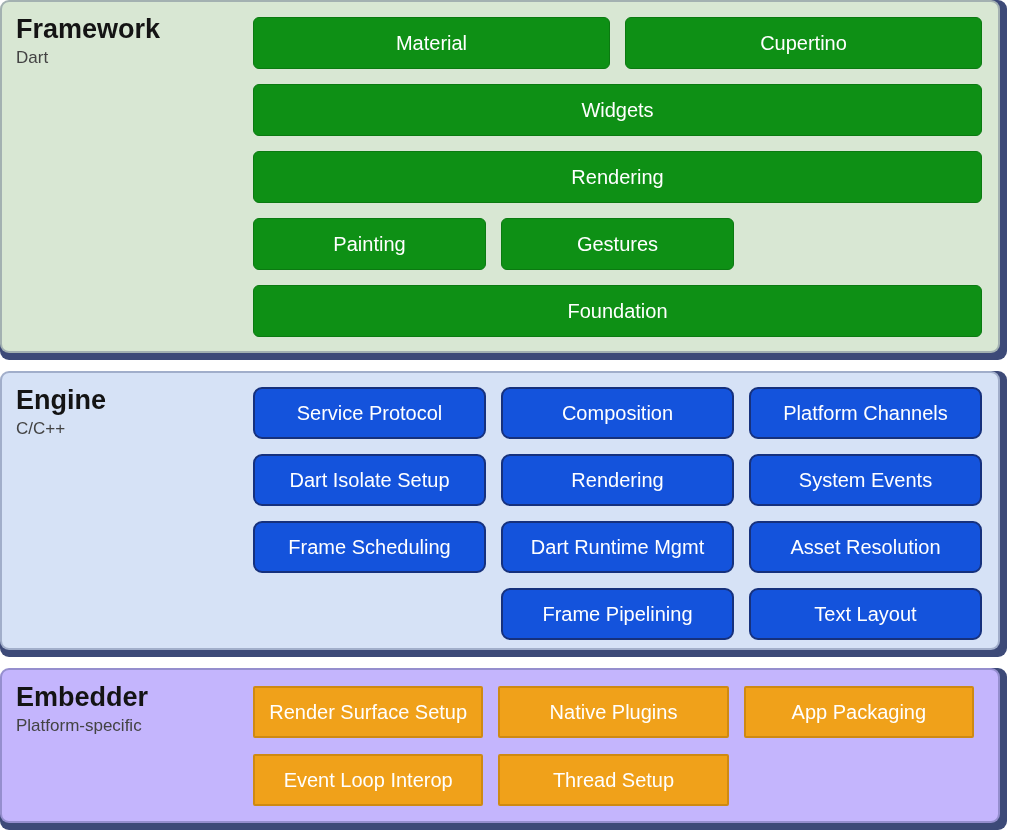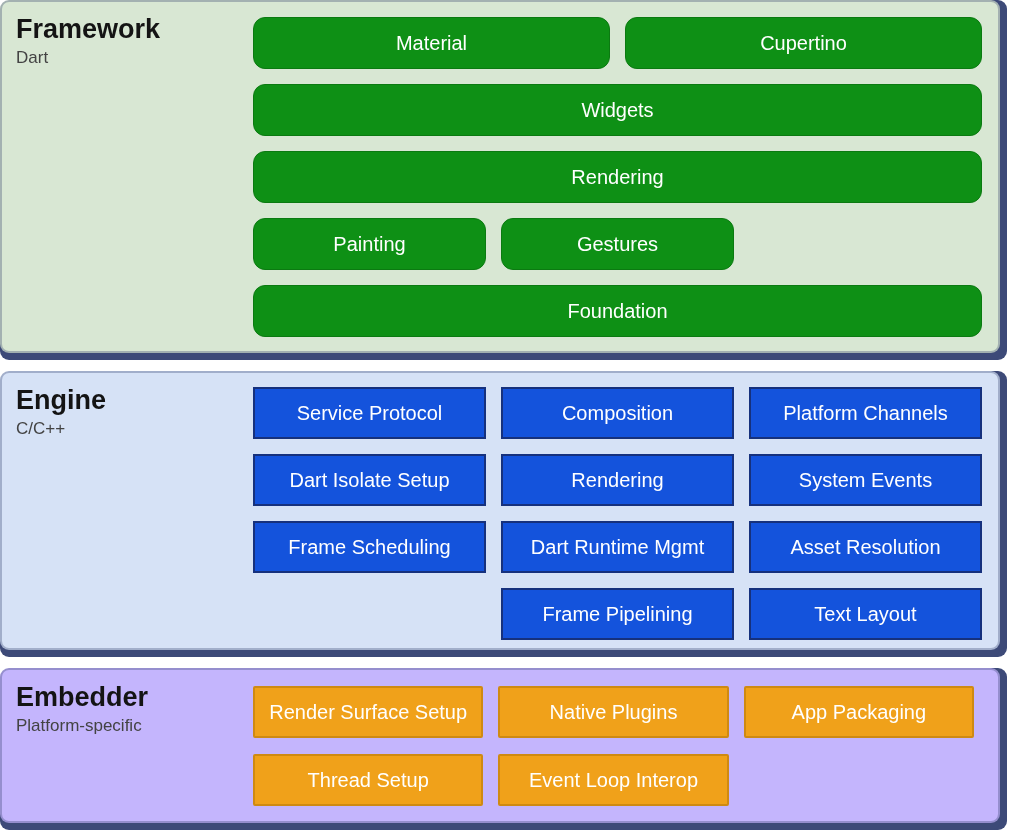--- a/index.html
+++ b/index.html
@@ -61,22 +61,22 @@
   .box{
     height:52px;
     box-sizing:border-box;
     display:flex;
     align-items:center;
     justify-content:center;
     color:#ffffff;
     font-size:20px;
     white-space:nowrap;
   }
-  .box.g{background:#0e9015;border:1px solid #0b7a11;border-radius:12px;}
-  .box.b{background:#1453dc;border:2px solid #16317d;border-radius:0;}
+  .box.g{background:#0e9015;border:1px solid #0b7a11;border-radius:6px;}
+  .box.b{background:#1453dc;border:2px solid #16317d;border-radius:9px;}
   .box.o{background:#f0a11a;border:2px solid #cf8a12;border-radius:2px;}
 
   .s2{grid-column:span 2;}
   .s3{grid-column:span 3;}
   .s6{grid-column:span 6;}
   .c3{grid-column:3 / span 2;}
 </style>
 </head>
 <body>
 
@@ -120,18 +120,18 @@
 
   <section class="layer embedder">
     <div class="layer-info">
       <h2 class="layer-title">Embedder</h2>
       <div class="layer-subtitle">Platform-specific</div>
     </div>
     <div class="grid">
       <div class="box o s2">Render Surface Setup</div>
       <div class="box o s2">Native Plugins</div>
       <div class="box o s2">App Packaging</div>
+      <div class="box o s2">Event Loop Interop</div>
       <div class="box o s2">Thread Setup</div>
-      <div class="box o s2">Event Loop Interop</div>
     </div>
   </section>
 
 </div>
 
 </body></html>

